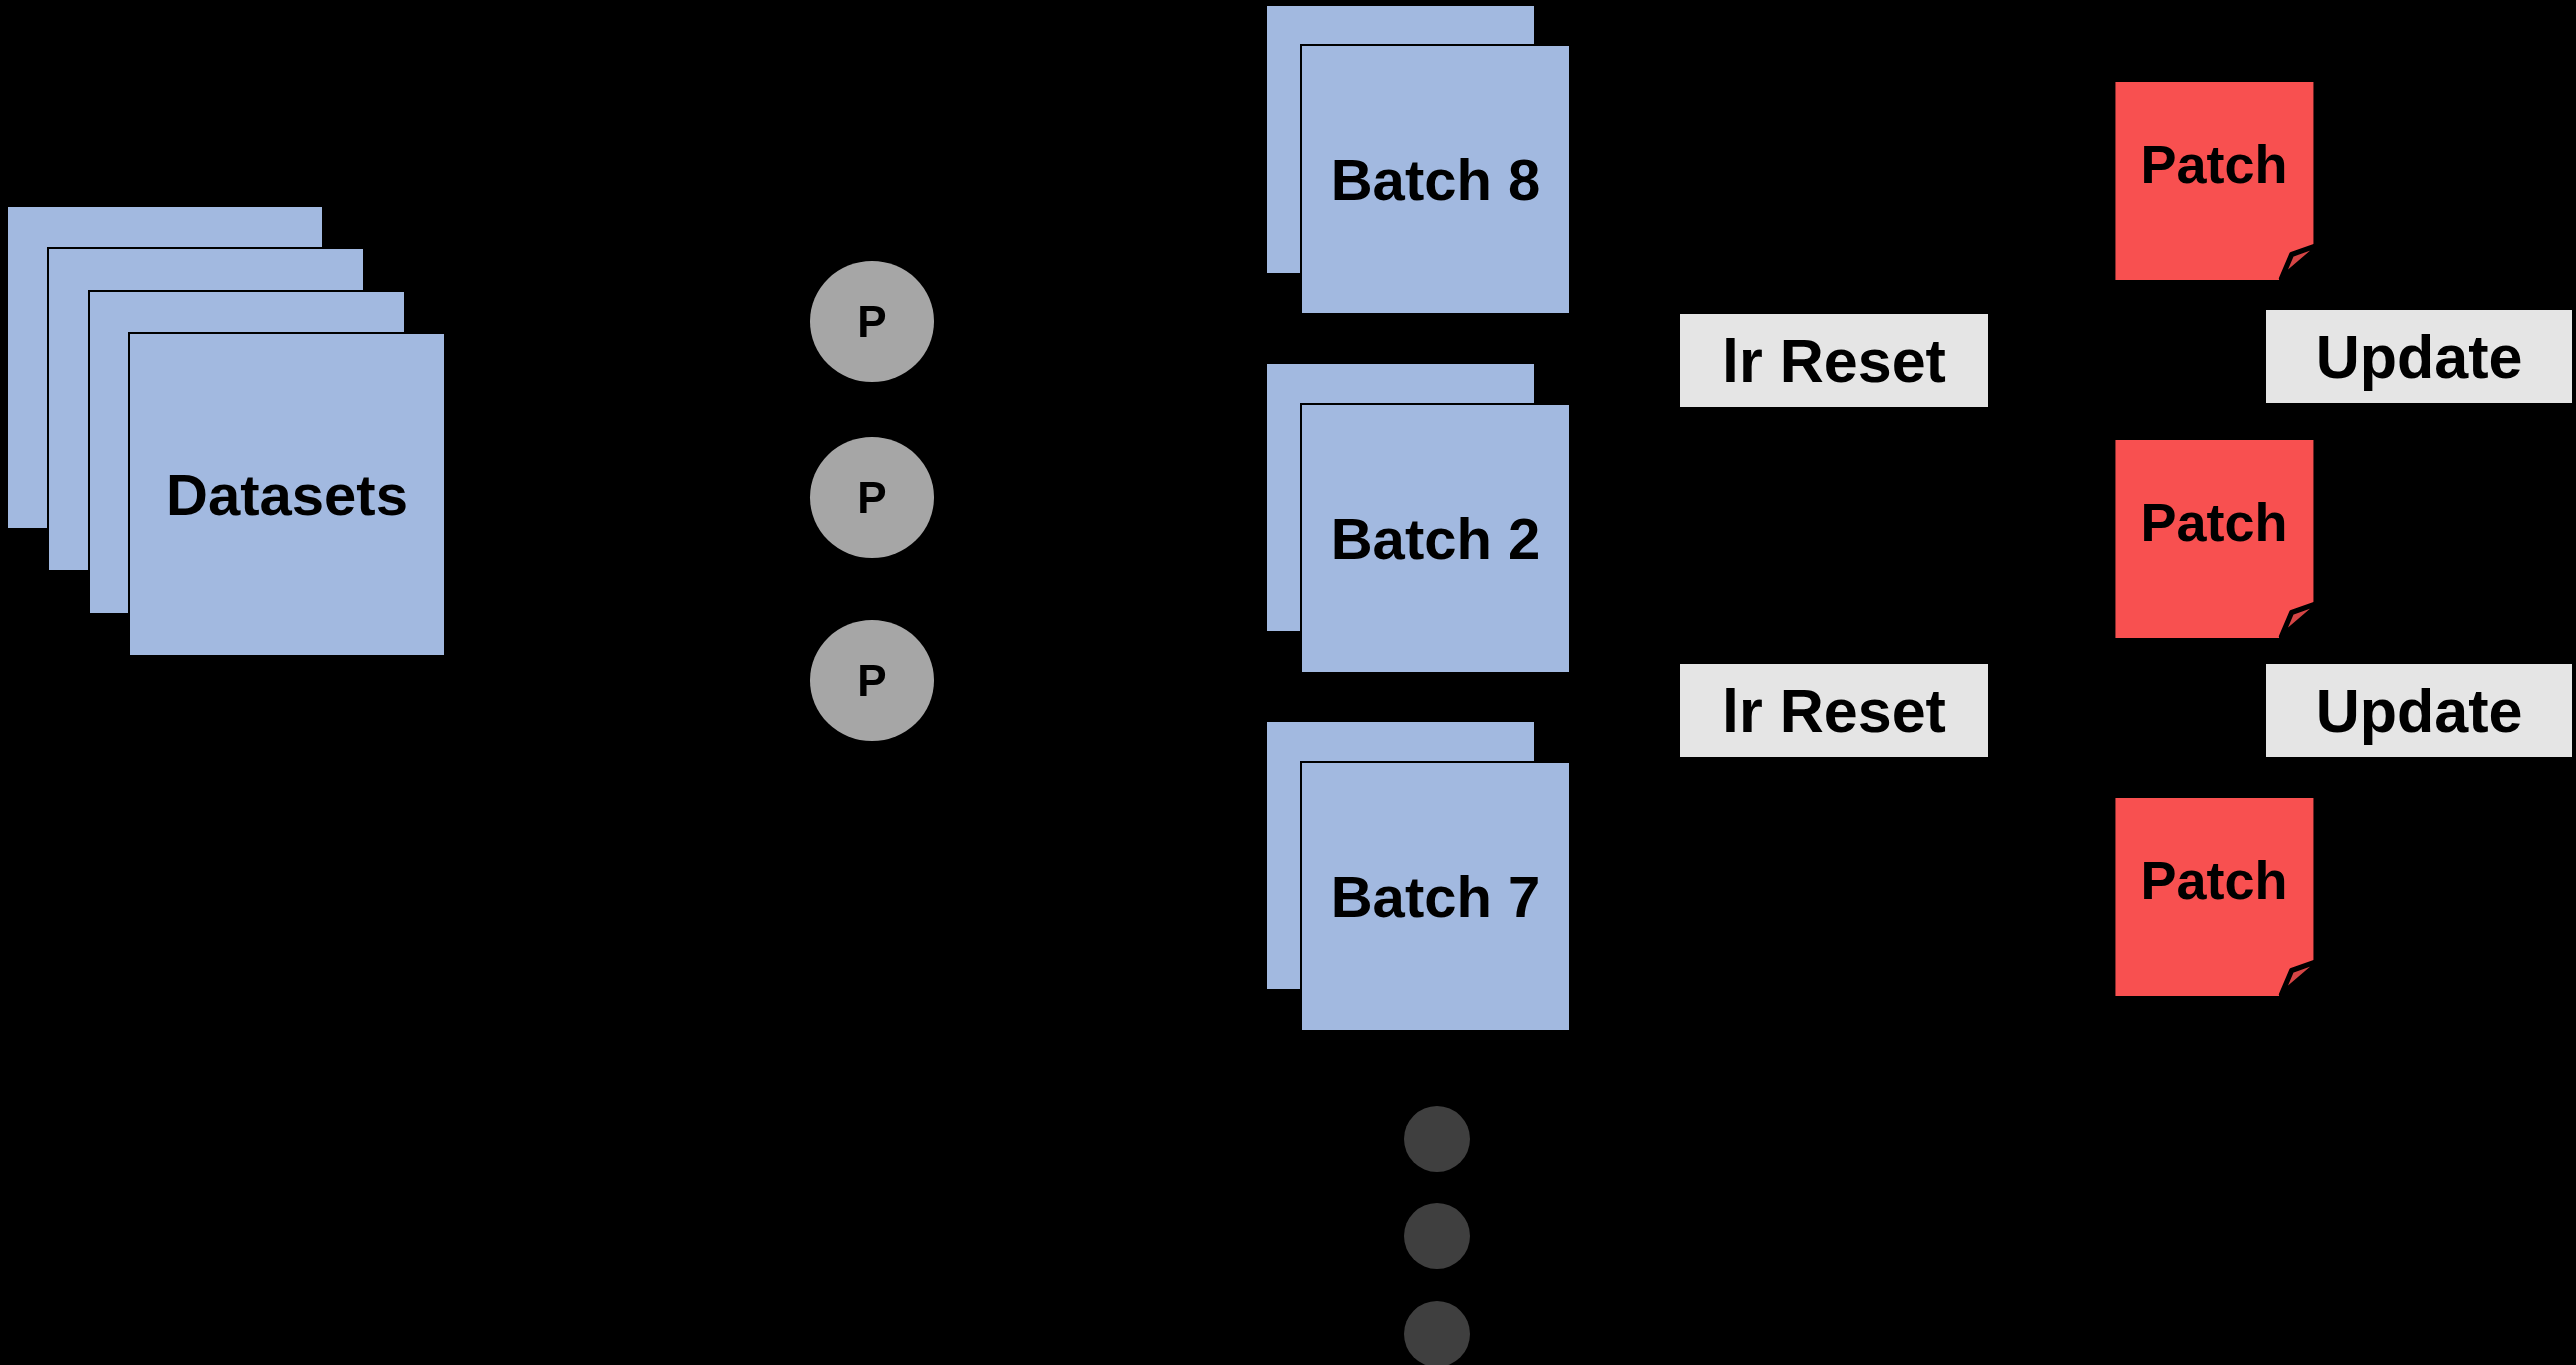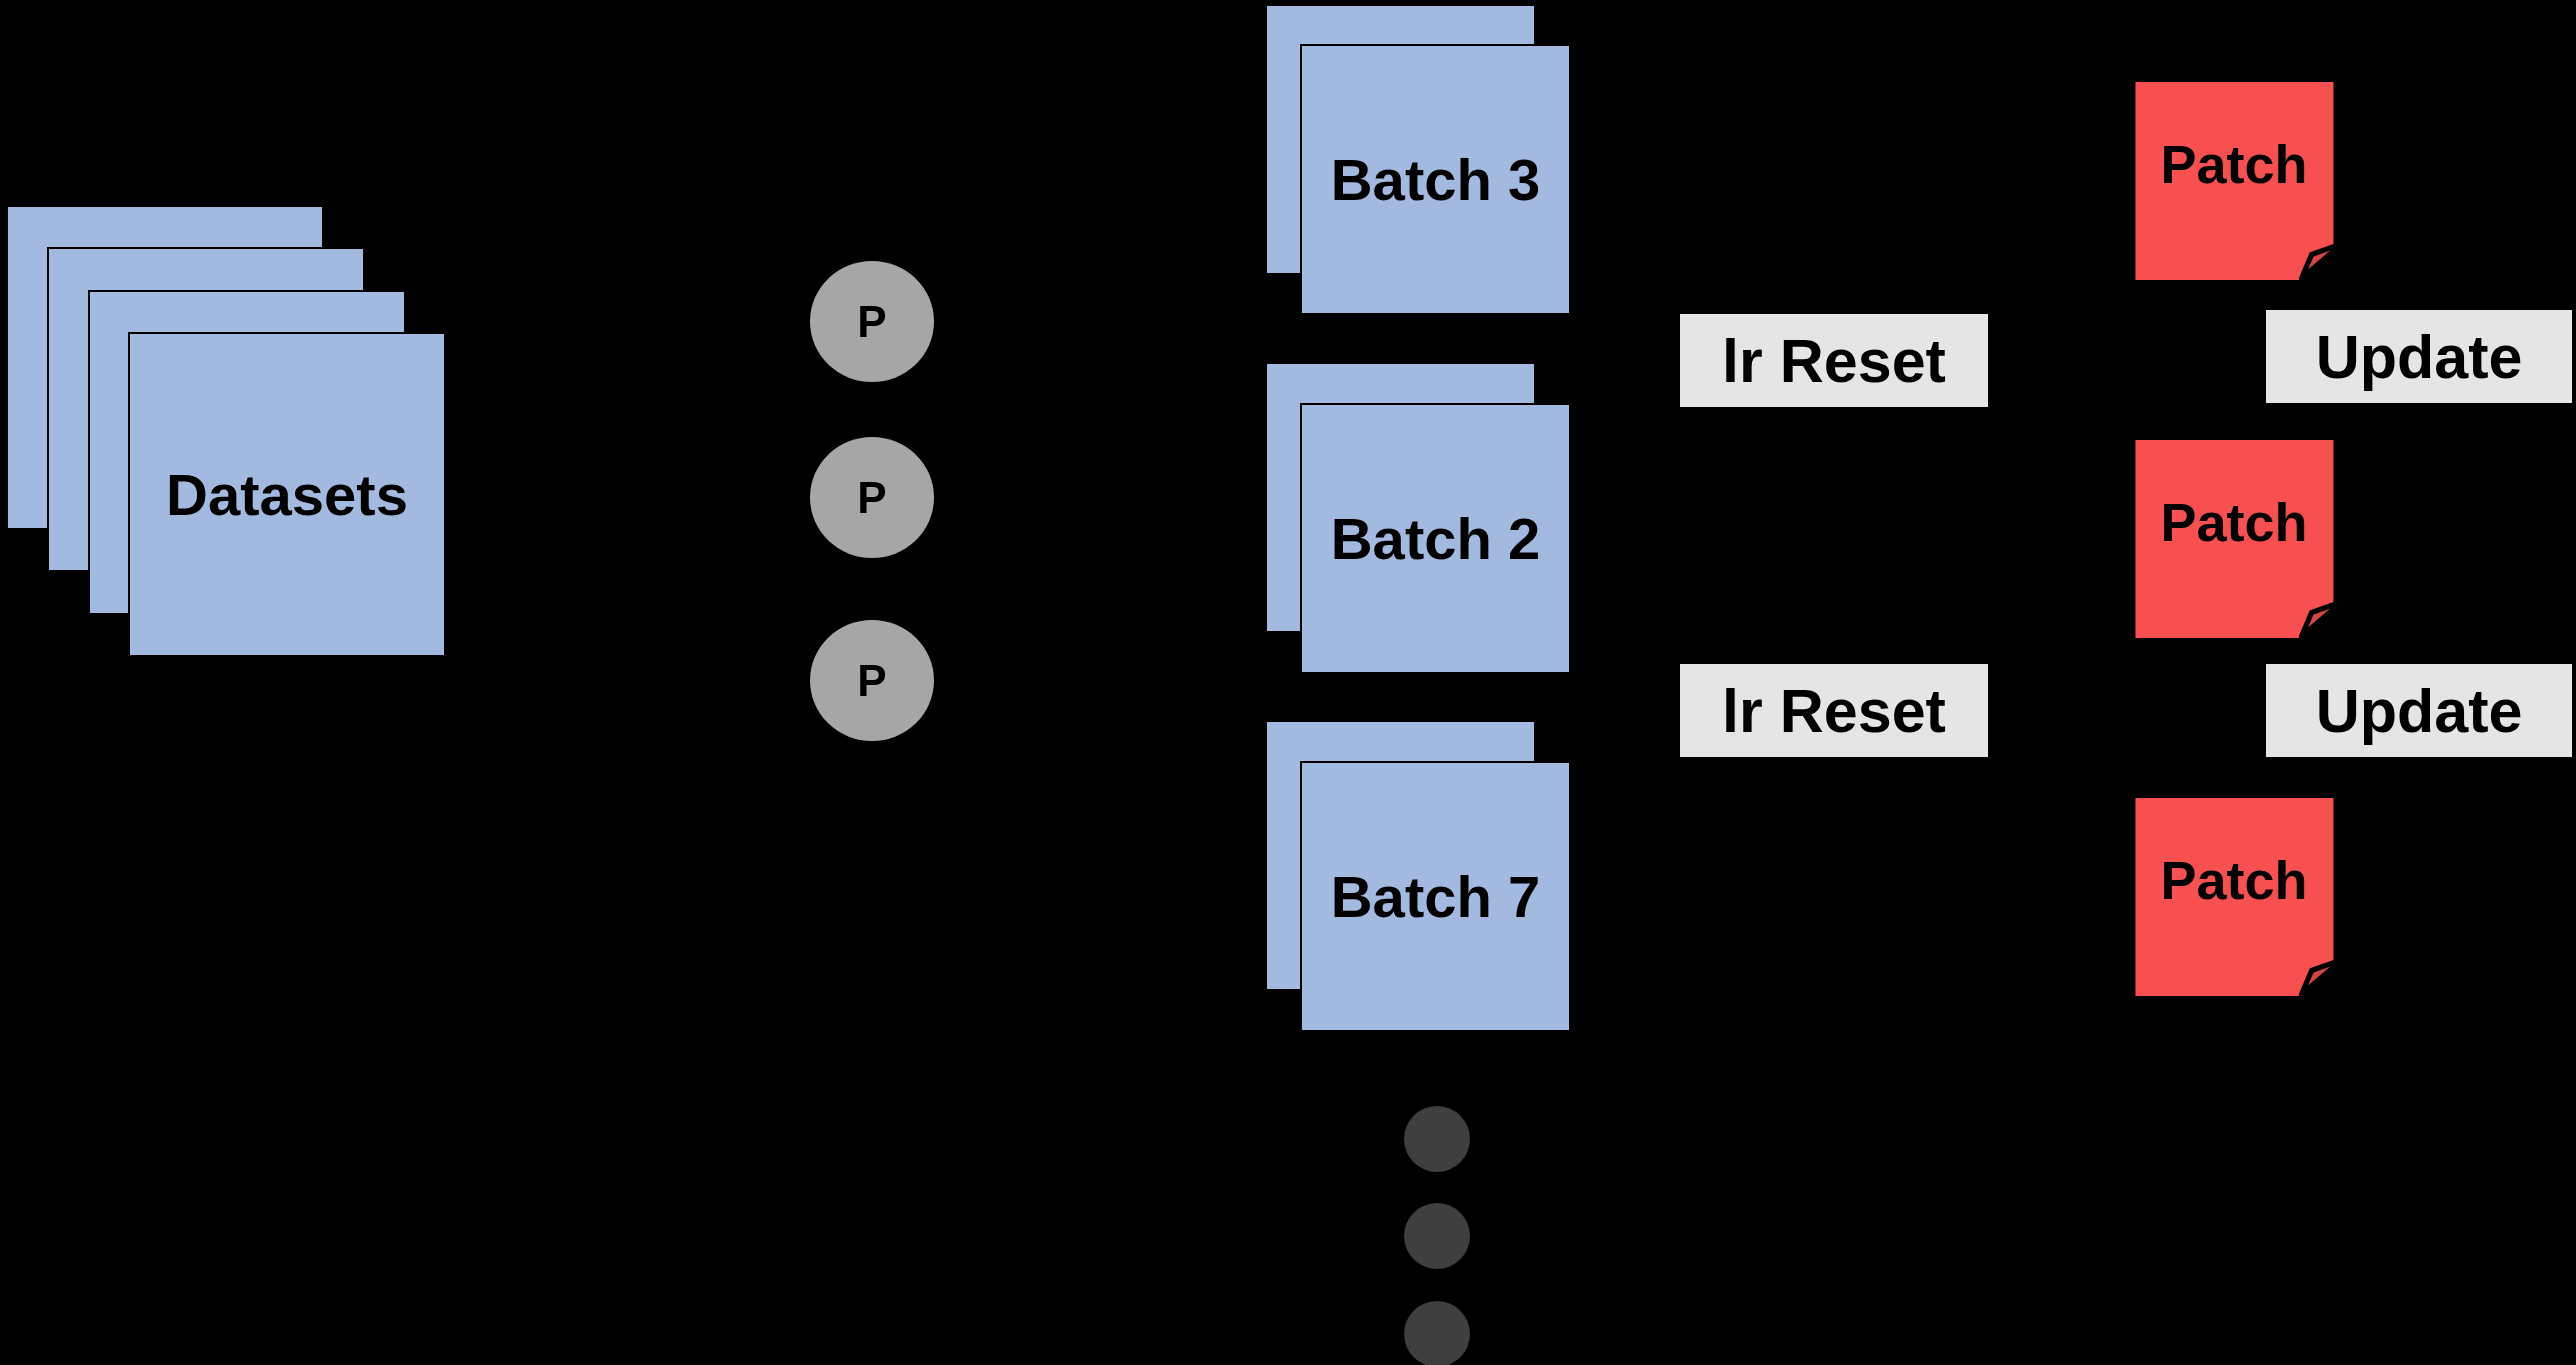--- a/index.html
+++ b/index.html
@@ -24,21 +24,21 @@
     background:#A6A6A6;display:flex;align-items:center;justify-content:center;
     font-weight:bold;font-size:44px;color:#000;
   }
   .badge{
     position:absolute;height:93px;background:#e5e5e5;color:#000;
     display:flex;align-items:center;justify-content:center;
     font-weight:bold;font-size:61px;
   }
   .lr-badge{left:1680px;width:308px;}
   .update-badge{left:2266px;width:306px;}
-  .patch{position:absolute;width:178px;height:198px;margin-left:20px;}
+  .patch{position:absolute;width:178px;height:198px;}
   .patch svg{position:absolute;left:0;top:0;overflow:visible;}
   .patch-label{
     position:absolute;left:0;top:42px;width:198px;height:80px;
     display:flex;align-items:center;justify-content:center;
     font-weight:bold;font-size:54px;color:#000;
   }
   .dot{
     position:absolute;width:66px;height:66px;border-radius:50%;background:#3F3F3F;
   }
 </style>
@@ -62,21 +62,21 @@
   <div class="pnode" style="left:810px;top:437px;">
     <span>P</span>
   </div>
   <div class="pnode" style="left:810px;top:620px;">
     <span>P</span>
   </div>
 
   <div>
     <div class="card batch-card" style="left:1265px;top:3.6px;"></div>
     <div class="card batch-card" style="left:1300px;top:44px;">
-      <div class="card-label batch-label">Batch 3</div>
+      <div class="card-label batch-label">Batch 8</div>
     </div>
   </div>
 
   <div>
     <div class="card batch-card" style="left:1265px;top:362px;"></div>
     <div class="card batch-card" style="left:1300px;top:403px;">
       <div class="card-label batch-label">Batch 2</div>
     </div>
   </div>
 

